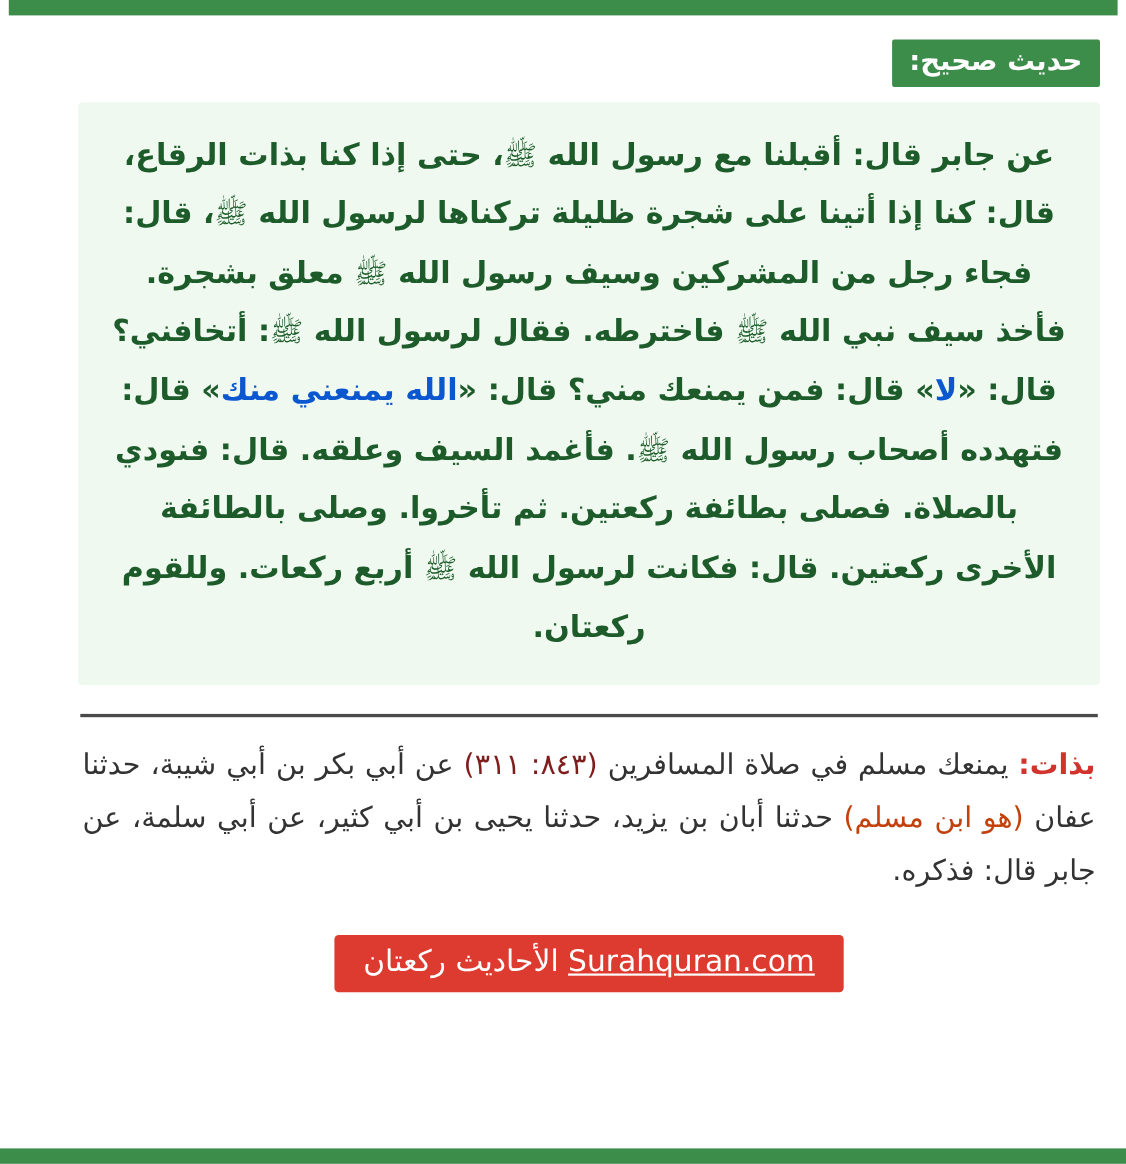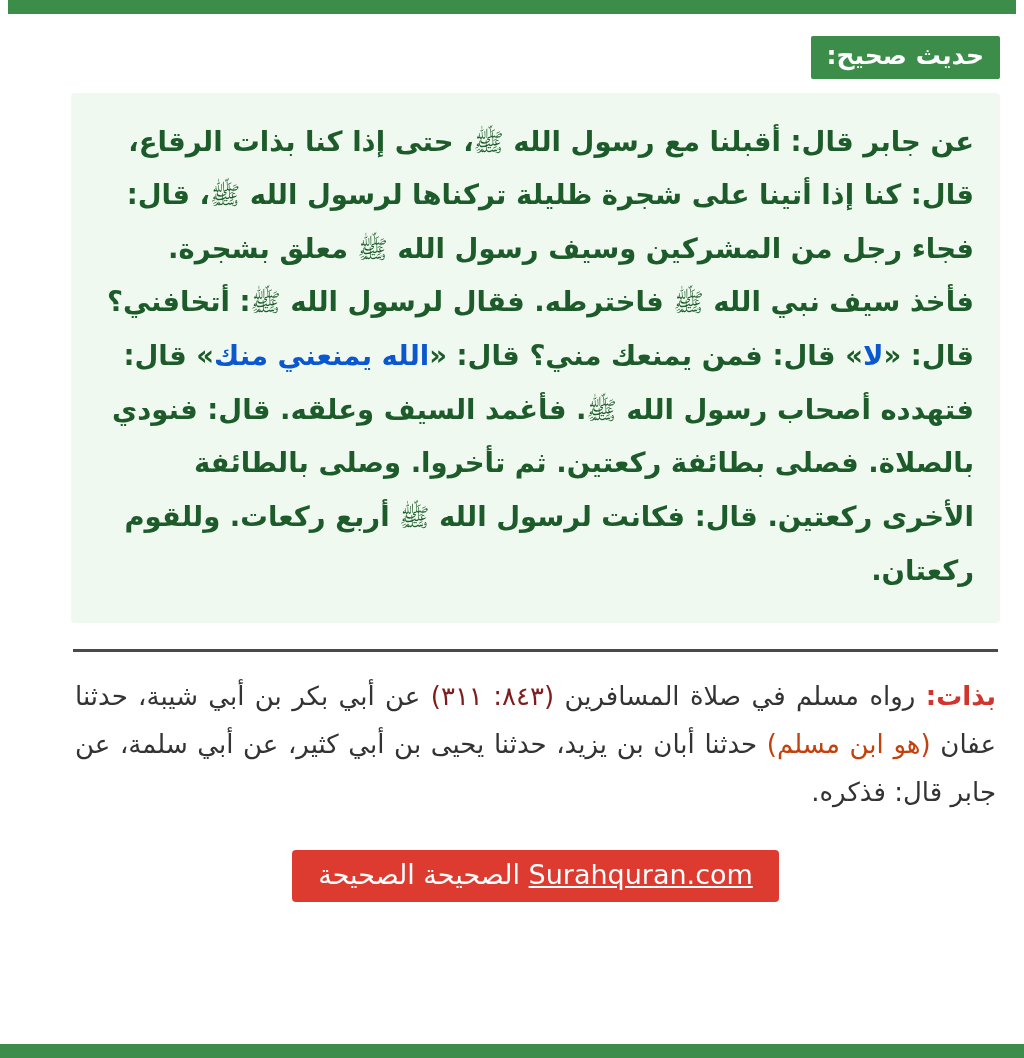--- a/index.html
+++ b/index.html
@@ -74,20 +74,21 @@
     background: #eff9f0;
     border-radius: 4px;
     padding: 22px 26px 26px 26px;
     box-sizing: border-box;
   }
   .hadith-text {
     color: #1d5c2a;
     font-size: 27.5px;
     font-weight: bold;
     line-height: 1.95;
+    text-align: center;
     letter-spacing: 0;
   }
   .hadith-text .quoted {
     color: #0b57d0;
   }
   .sallam {
     font-size: 25px;
     font-weight: normal;
     letter-spacing: 0;
   }
@@ -155,25 +156,25 @@
 
   <div class="hadith-box">
     <div class="hadith-text">
       <span>عن جابر قال: أقبلنا مع رسول الله </span><span class="sallam">ﷺ</span><span>، حتى إذا كنا بذات الرقاع، قال: كنا إذا أتينا على شجرة ظليلة تركناها لرسول الله </span><span class="sallam">ﷺ</span><span>، قال: فجاء رجل من المشركين وسيف رسول الله </span><span class="sallam">ﷺ</span><span> معلق بشجرة. فأخذ سيف نبي الله </span><span class="sallam">ﷺ</span><span> فاخترطه. فقال لرسول الله </span><span class="sallam">ﷺ</span><span>: أتخافني؟ قال: «</span><span class="quoted">لا</span><span>» قال: فمن يمنعك مني؟ قال: «</span><span class="quoted">الله يمنعني منك</span><span>» قال: فتهدده أصحاب رسول الله </span><span class="sallam">ﷺ</span><span>. فأغمد السيف وعلقه. قال: فنودي بالصلاة. فصلى بطائفة ركعتين. ثم تأخروا. وصلى بالطائفة الأخرى ركعتين. قال: فكانت لرسول الله </span><span class="sallam">ﷺ</span><span> أربع ركعات. وللقوم ركعتان.</span>
     </div>
   </div>
 
   <div class="divider"></div>
 
   <div class="takhrij">
-    <span class="label">بذات:</span><span> رواه مسلم في صلاة المسافرين </span><span class="ref">(٨٤٣: ٣١١)</span><span> عن أبي بكر بن أبي شيبة، حدثنا عفان </span><span class="note">(هو ابن مسلم)</span><span> حدثنا أبان بن يزيد، حدثنا يحيى بن أبي كثير، عن أبي سلمة، عن جابر قال: فذكره.</span>
+    <span class="label">بذات:</span><span> يمنعك مسلم في صلاة المسافرين </span><span class="ref">(٨٤٣: ٣١١)</span><span> عن أبي بكر بن أبي شيبة، حدثنا عفان </span><span class="note">(هو ابن مسلم)</span><span> حدثنا أبان بن يزيد، حدثنا يحيى بن أبي كثير، عن أبي سلمة، عن جابر قال: فذكره.</span>
   </div>
 
   <div class="footer">
     <div class="brand">
       <span class="site">Surahquran.com</span>
-      <span>الصحيحة الصحيحة</span>
+      <span>الأحاديث ركعتان</span>
     </div>
   </div>
 
 </div>
 
 <div class="frame-bottom"></div>
 
 </body></html>

